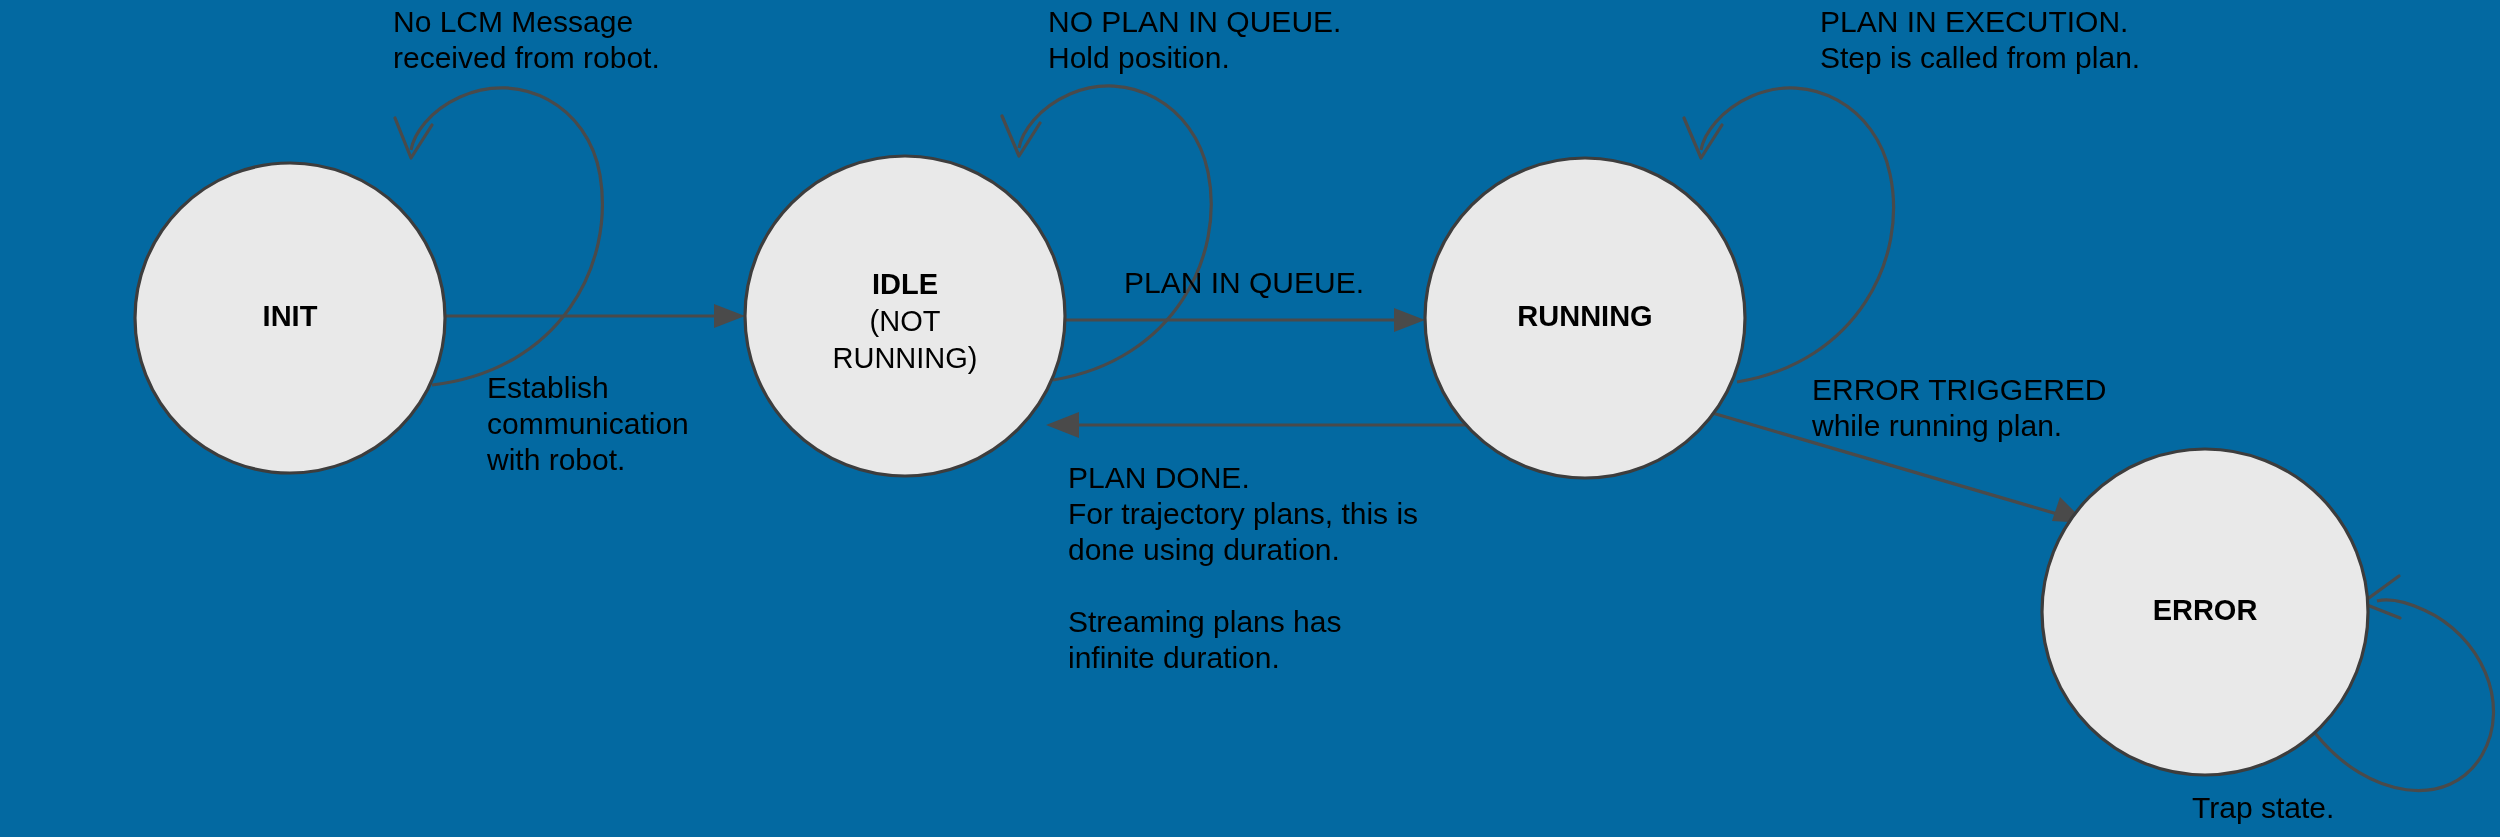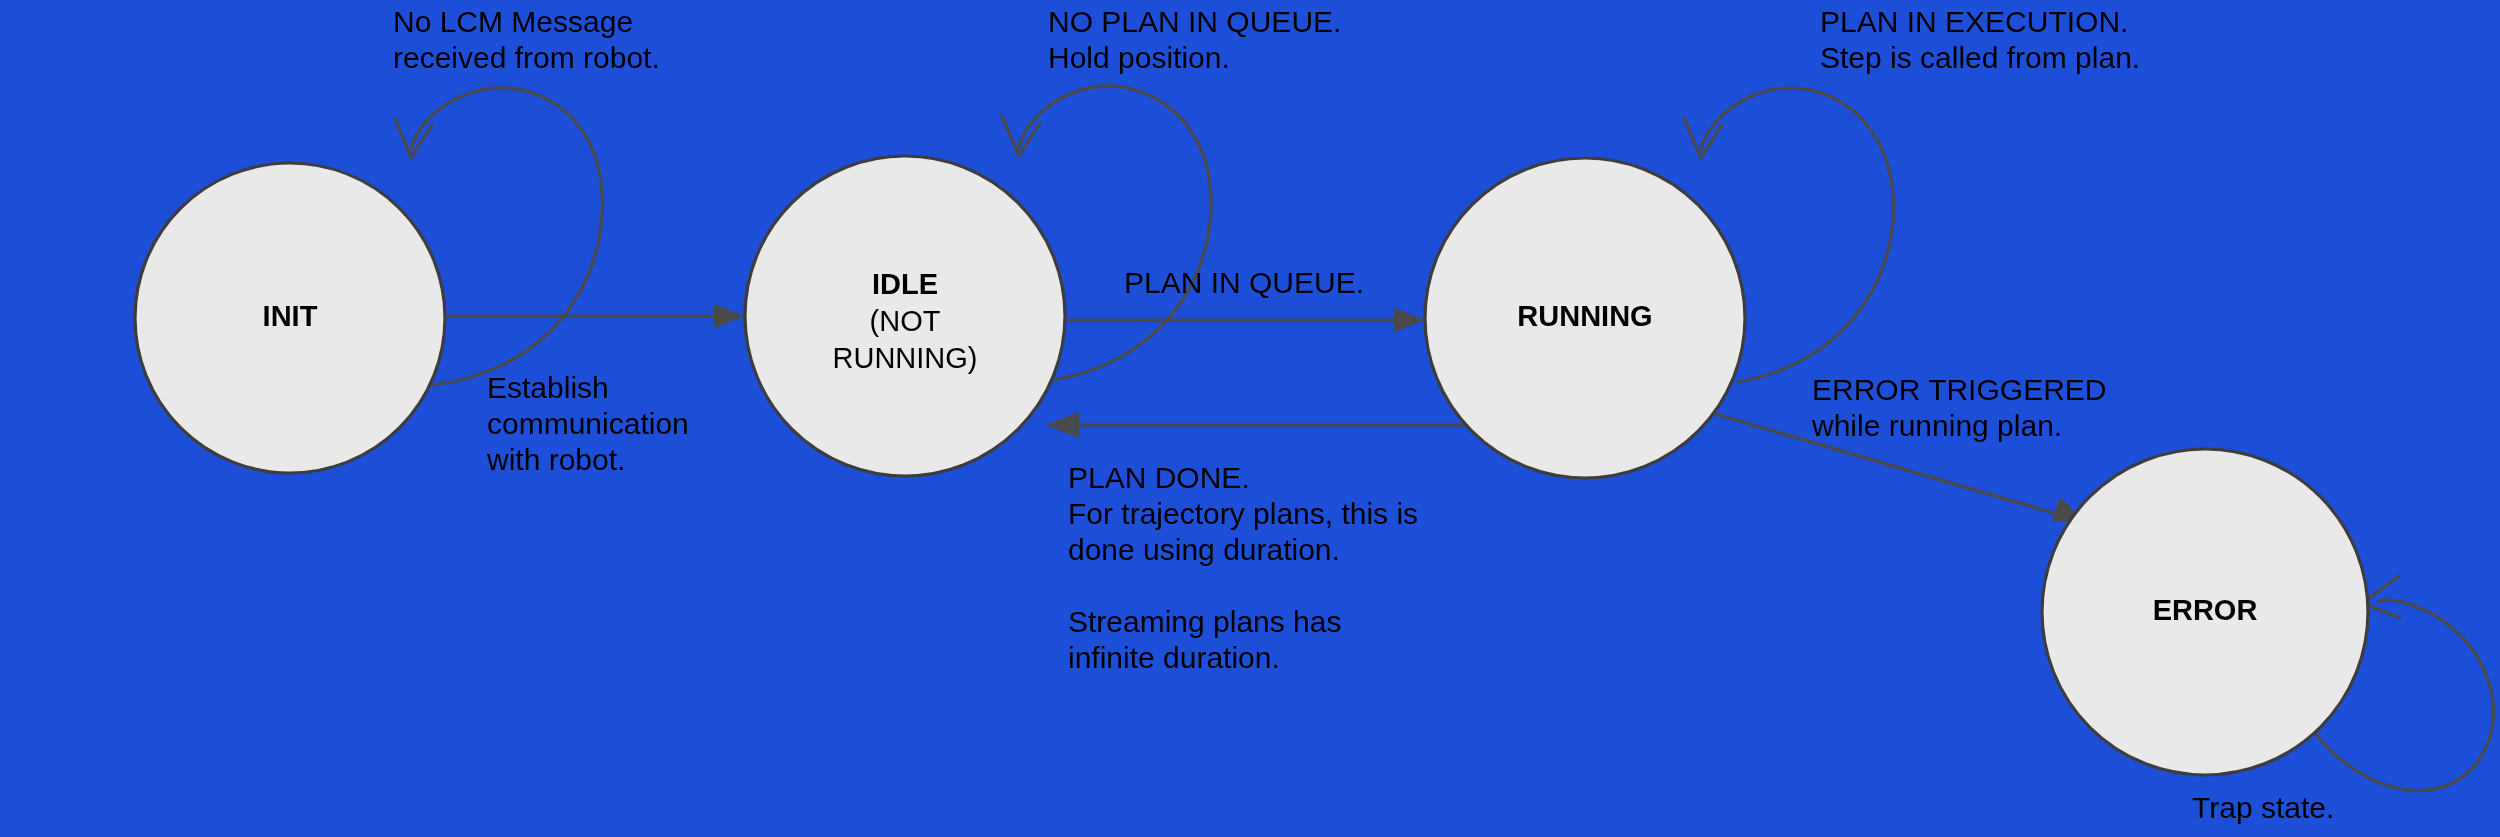--- a/index.html
+++ b/index.html
@@ -11,21 +11,21 @@
   body {
     font-family: "Liberation Sans", sans-serif;
     width: 2500px;
     height: 837px;
     overflow: hidden;
   }
   #diagram-root {
     position: relative;
     width: 2500px;
     height: 837px;
-    background: #1d4ed8;
+    background: #0369a1;
   }
   svg#state-machine-svg {
     display: block;
     width: 2500px;
     height: 837px;
   }
   .state-circle {
     fill: #e9e9e9;
     stroke: #3d3d3d;
     stroke-width: 3.2;

